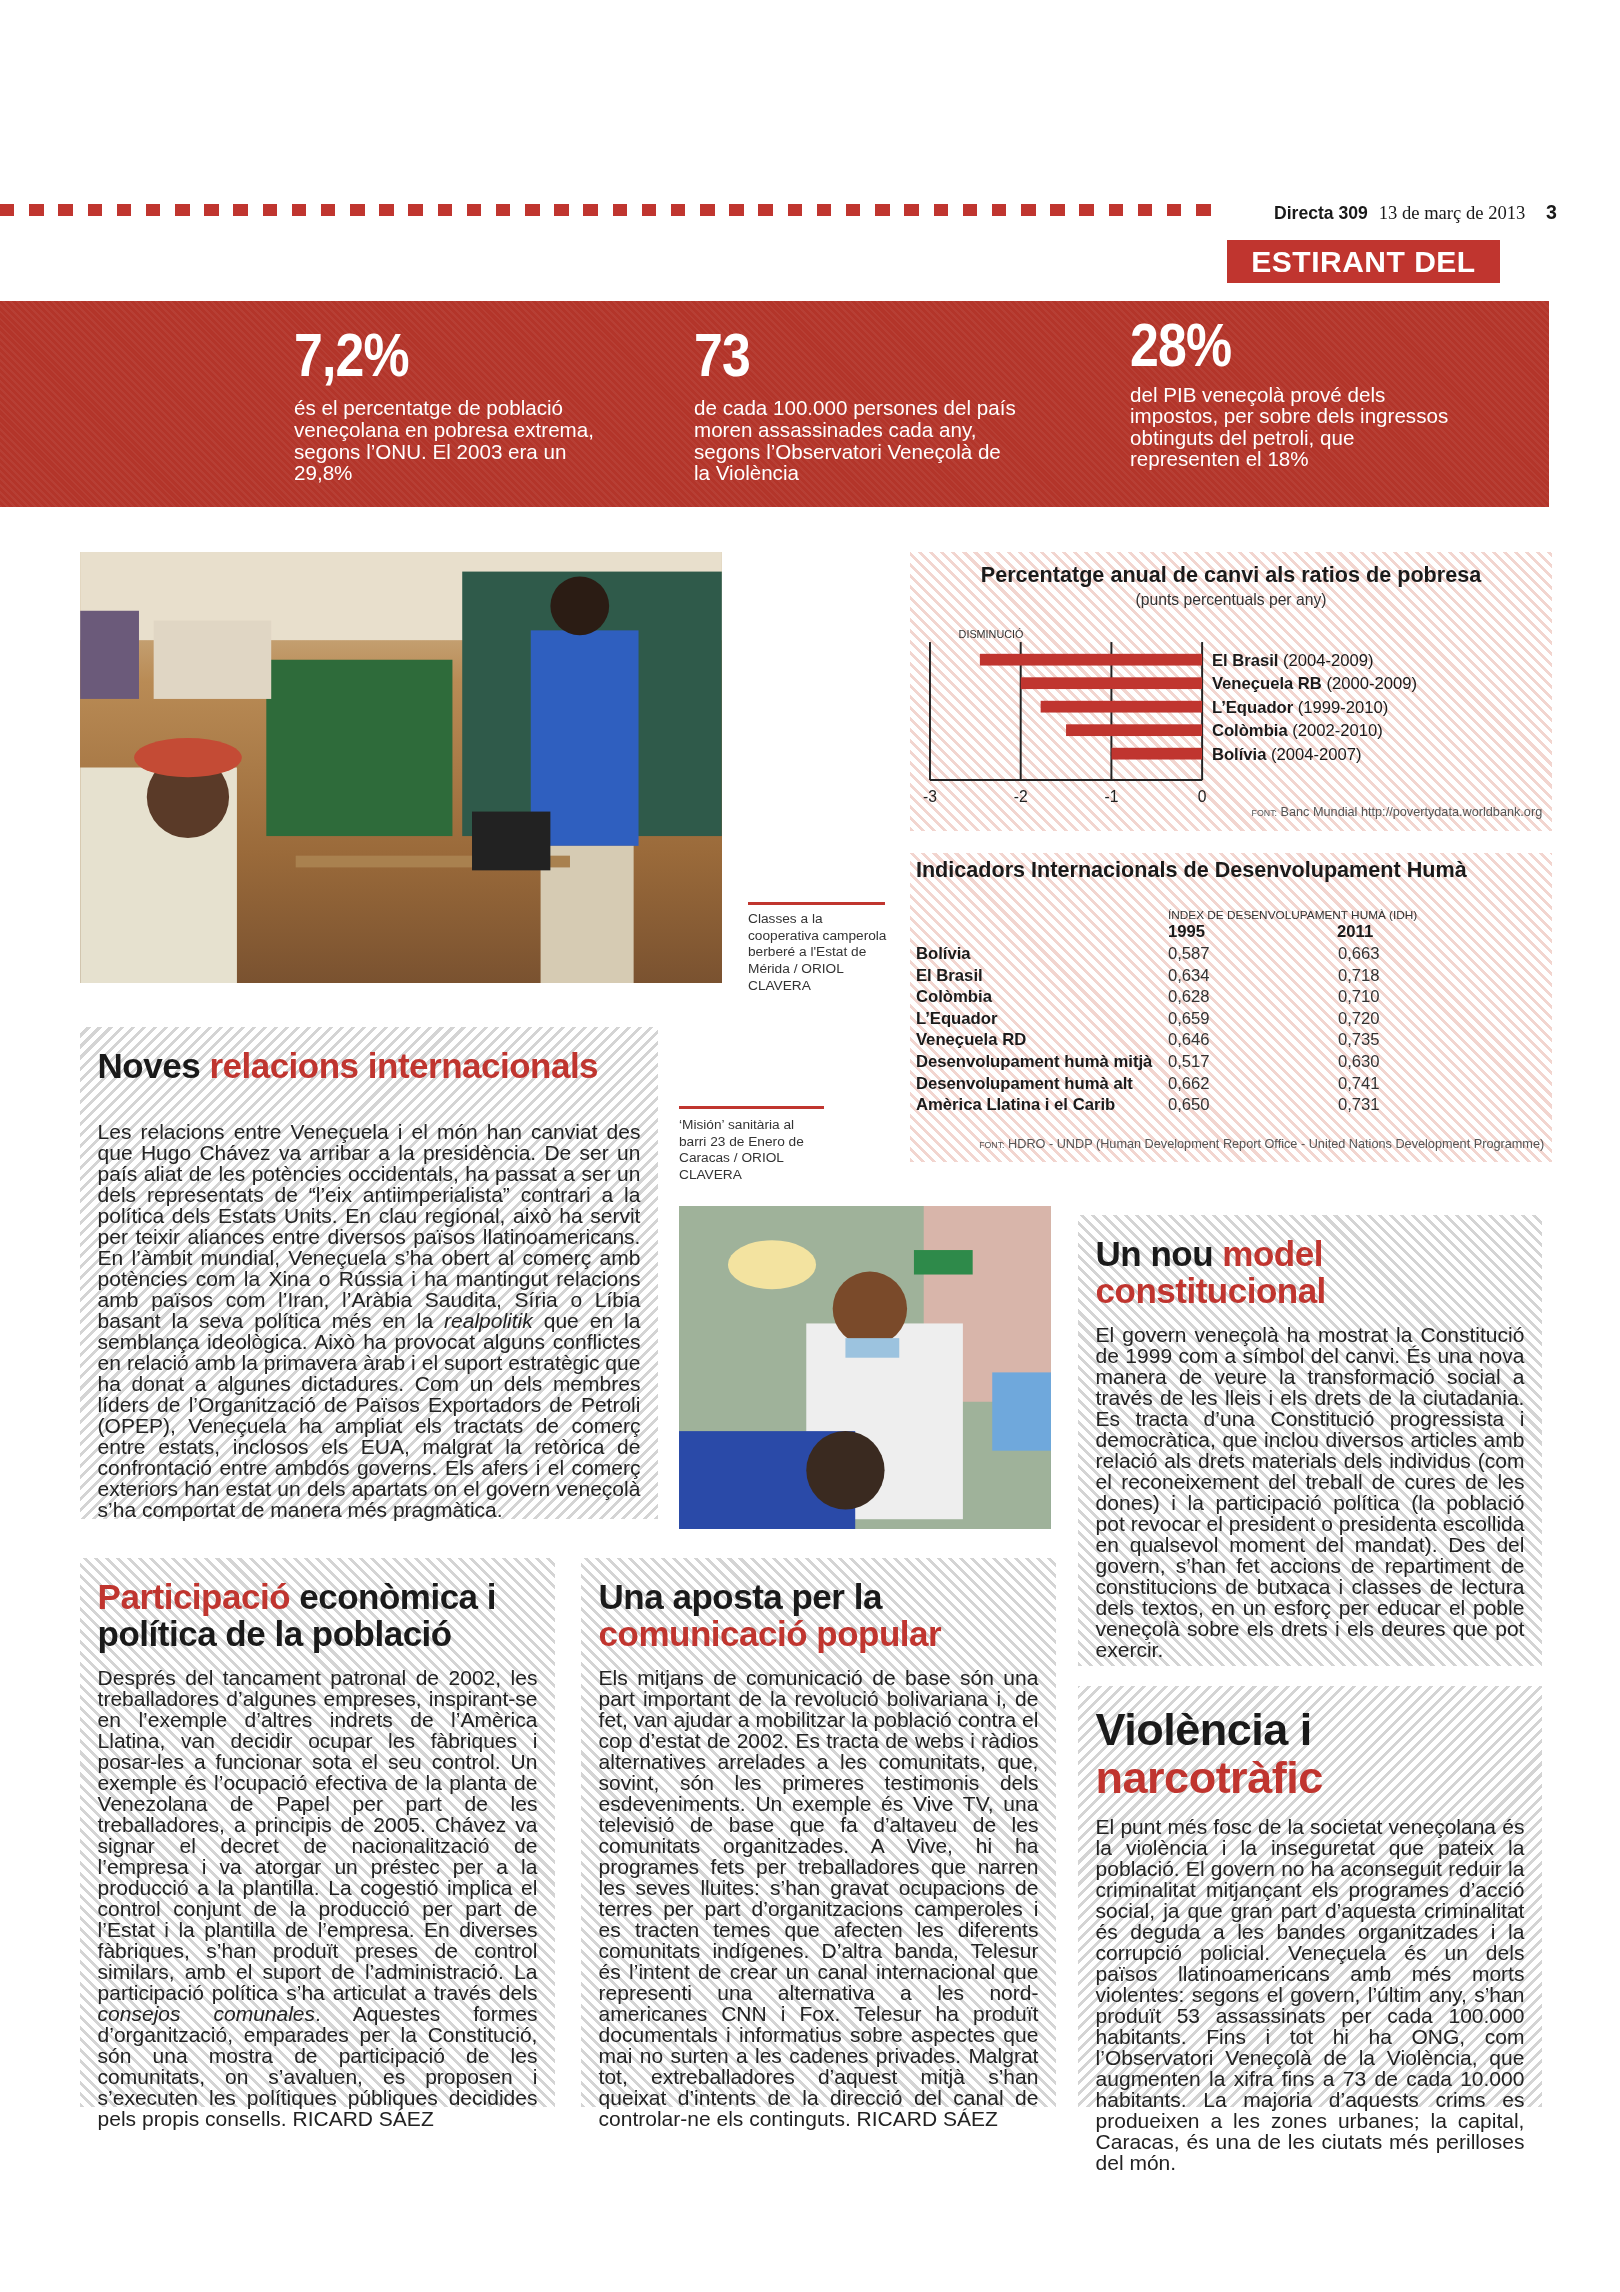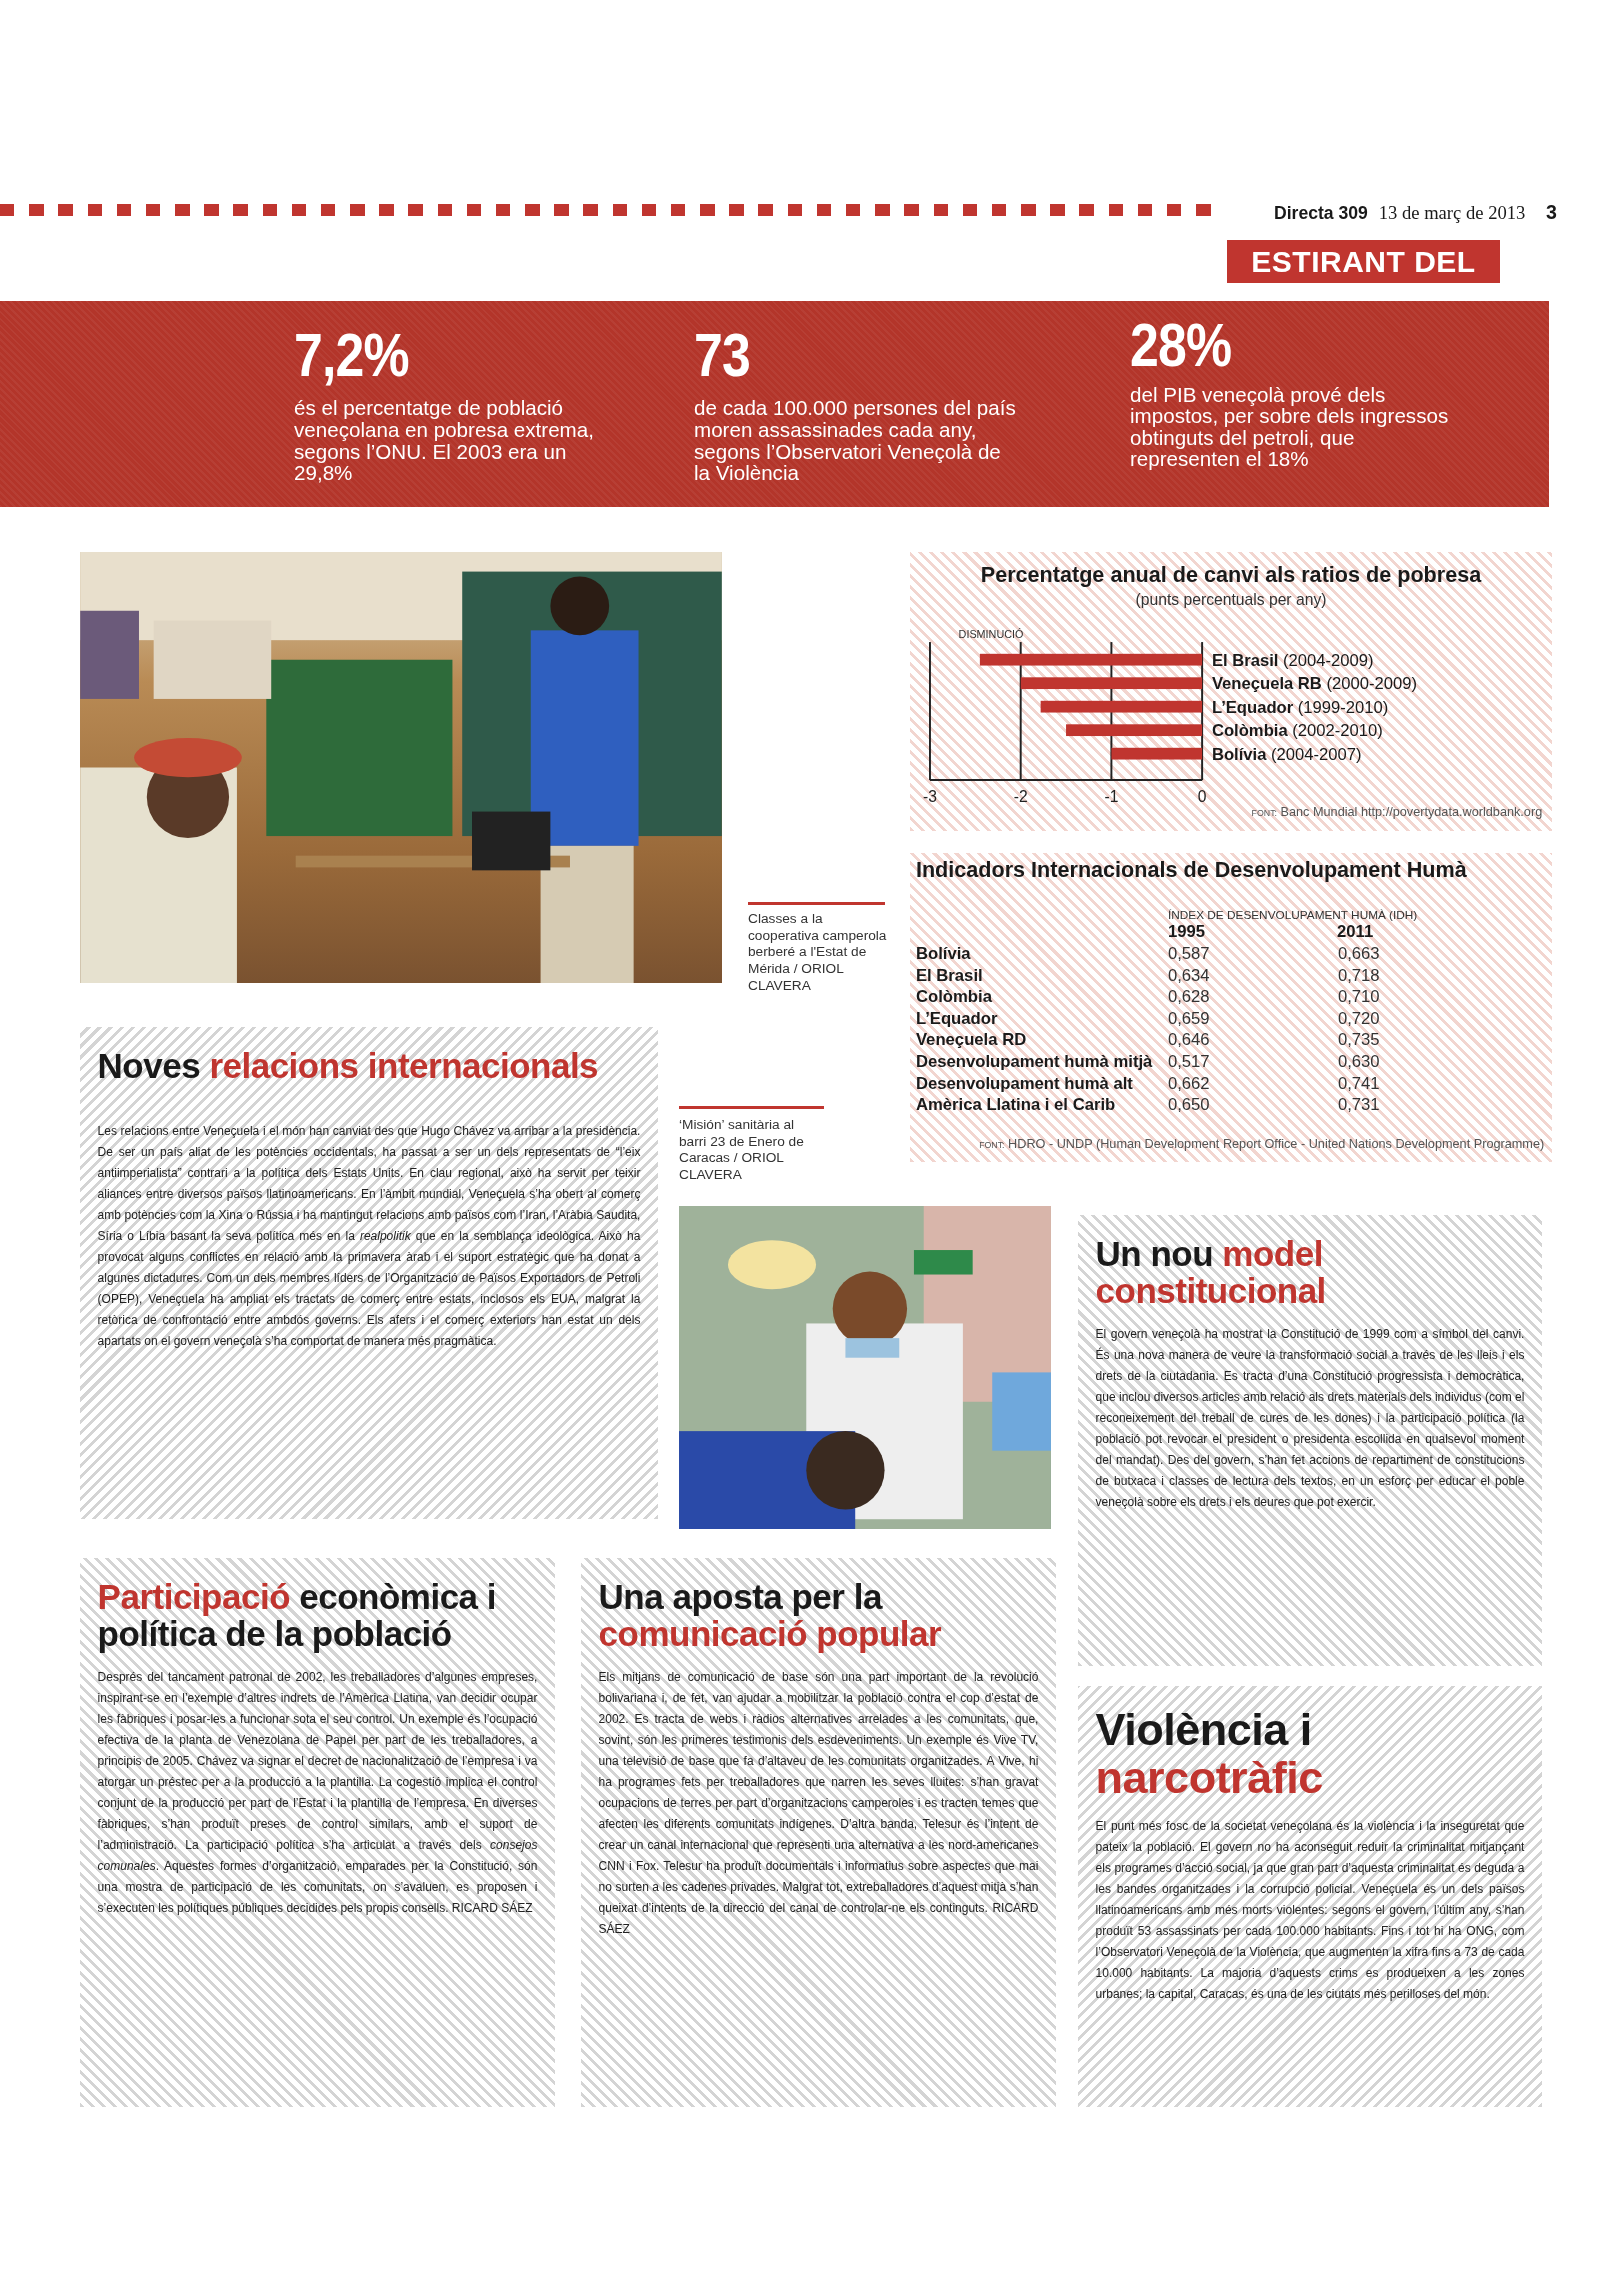--- a/index.html
+++ b/index.html
@@ -69,21 +69,21 @@
   .hdi-row .c0 { width: 252px; font-weight: bold; }
   .hdi-row .c1 { width: 170px; color: #333; }
   .hdi-row .c2 { color: #333; }
   .hdi-src { position: absolute; right: 7.8px; top: 284px; font-size: 12.7px; color: #555; }
   .hdi-src .lbl { font-size: 8.8px; }
 
   
   .article { padding: 19.6px 17.6px 17.6px 17.6px; }
   .art-title { font-weight: bold; line-height: 1.08; letter-spacing: -0.5px; }
   .red { color: #c0352f; }
-  .art-body { font-size: 12px; line-height: 21px; text-align: justify; color: #222; margin-top: 13.7px; hyphens: manual; }
+  .art-body { font-size: 21px; line-height: 21px; text-align: justify; color: #222; margin-top: 13.7px; hyphens: manual; }
 
   .art1 { left: 80px; top: 1027px; width: 578px; height: 492px; }
   .art1 .art-title { font-size: 35px; }
   .art1 .art-body { margin-top: 37px; }
 
   .art2 { left: 80px; top: 1558px; width: 475px; height: 549px; }
   .art2 .art-title { font-size: 35px; }
 
   .art3 { left: 581px; top: 1558px; width: 475px; height: 549px; }
   .art3 .art-title { font-size: 35px; }

